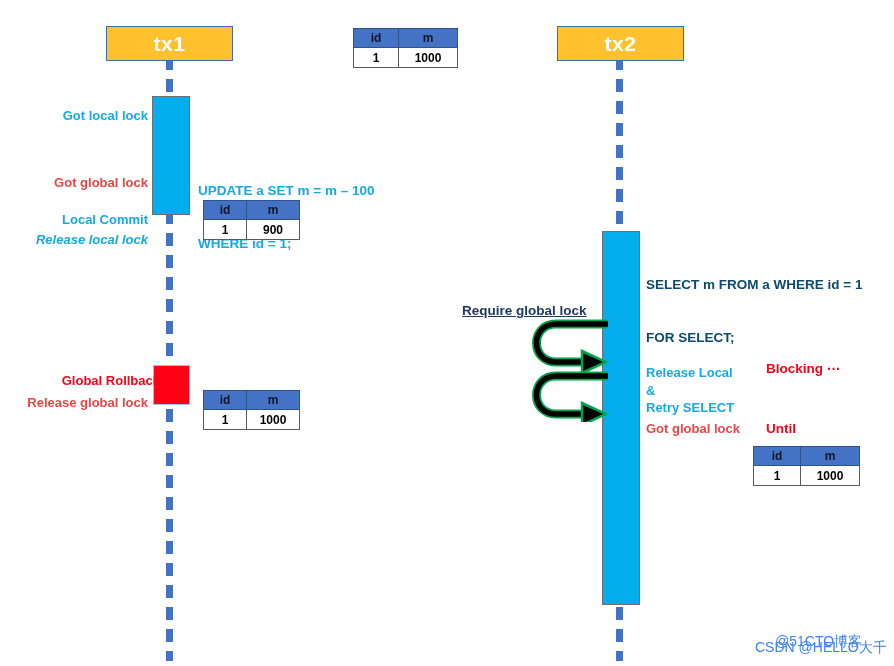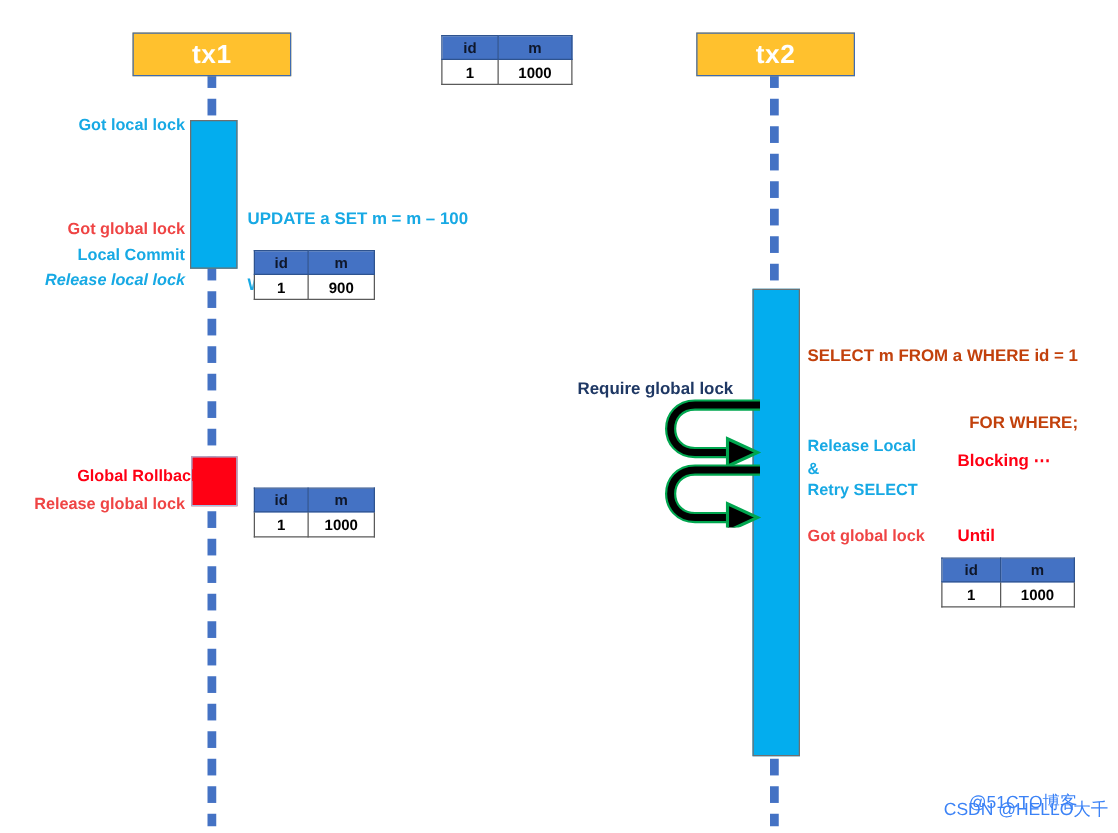--- a/index.html
+++ b/index.html
@@ -60,25 +60,25 @@
     box-sizing: border-box;
   }
 
   
   .label {
     position: absolute;
     font-weight: bold;
     white-space: pre;
     line-height: 1.30;
   }
-  .lbl-cyan   { color: #17A9E4; }
+  .lbl-cyan   { color: #17A9E4; margin-top: 16px; }
   .lbl-green  { color: #ef4444; }
   .lbl-red    { color: #FF0014; }
-  .lbl-navy   { color: #1F3864; }
-  .lbl-purple { color: #c2410c; text-align: right; }
+  .lbl-navy   { color: #1F3864; text-decoration: underline; }
+  .lbl-purple { color: #0c4a6e; }
 
   
   .minitable {
     position: absolute;
     border-collapse: collapse;
     font-weight: bold;
     background: #ffffff;
   }
   .minitable th {
     background: #4472C4;
@@ -145,21 +145,21 @@
 
   <div class="label lbl-green" style="left:14px; top:395px; width:134px; font-size:13px; text-align:right;">Release global lock</div>
 
   <div class="label lbl-cyan" style="left:198px; top:131px; font-size:13.5px;">
     <div>UPDATE a SET m = m – 100</div>
     <div>WHERE id = 1;</div>
   </div>
 
   <div class="label lbl-purple" style="left:646px; top:241px; font-size:13.5px;">
     <div>SELECT m FROM a WHERE id = 1</div>
-    <div>FOR WHERE;</div>
+    <div>FOR SELECT;</div>
   </div>
 
   <div class="label lbl-navy" style="left:462px; top:302px; font-size:13.5px;">Require global lock</div>
 
   <div class="arrow-wrap" style="left:516px; top:318px; width:96px; height:104px;">
     <svg width="96" height="104" viewBox="0 0 96 104" xmlns="http://www.w3.org/2000/svg">
 
       <g>
         <path d="M 92 6 L 40 6 C 14 6 14 44 40 44 L 70 44" fill="none" stroke="#00A64F" stroke-width="9" stroke-linecap="butt"></path>
         <path d="M 92 6 L 40 6 C 14 6 14 44 40 44 L 70 44" fill="none" stroke="#000000" stroke-width="5.5" stroke-linecap="butt"></path>

